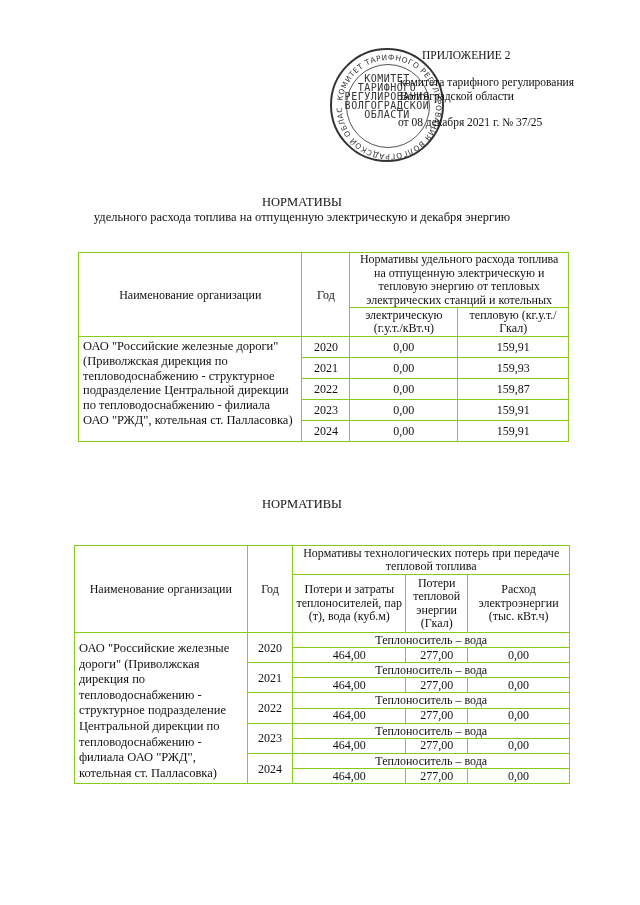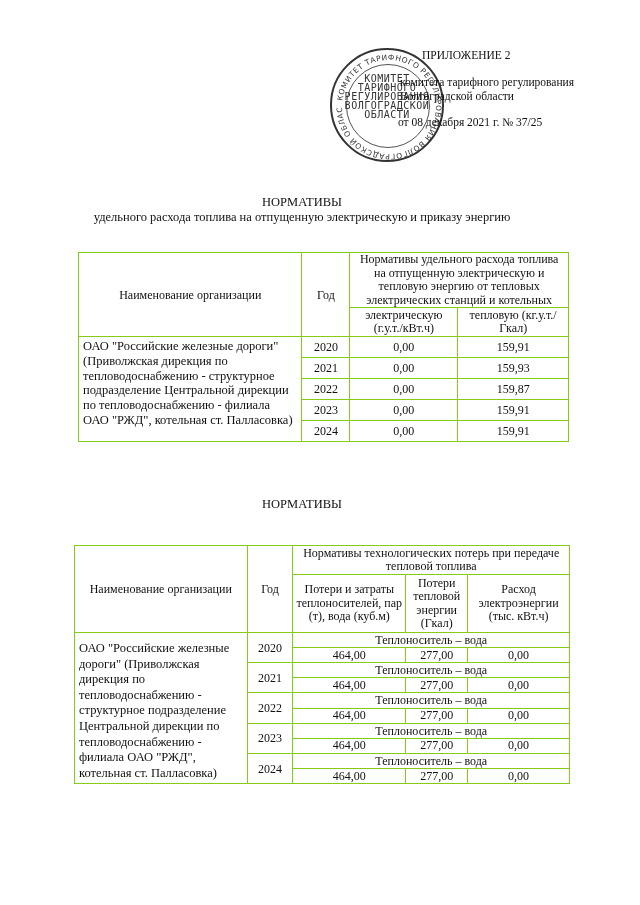--- a/index.html
+++ b/index.html
@@ -53,21 +53,21 @@
   <div style="padding-left:62px">ПРИЛОЖЕНИЕ 2</div>
   <div style="height:13px"></div>
   <div style="padding-left:40px">комитета тарифного регулирования</div>
   <div style="padding-left:40px">Волгоградской области</div>
   <div style="height:12px"></div>
   <div style="padding-left:38px">от 08 декабря 2021 г. № 37/25</div>
 </div>
 
 <div class="abs title" style="top:195px">
   <div>НОРМАТИВЫ</div>
-  <div>удельного расхода топлива на отпущенную электрическую и приказу энергию</div>
+  <div>удельного расхода топлива на отпущенную электрическую и декабря энергию</div>
 </div>
 
 <table class="t1">
   <colgroup>
       <col style="width:224px">
       <col style="width:48px">
       <col style="width:108px">
       <col style="width:111px">
     </colgroup>
   <tbody>

